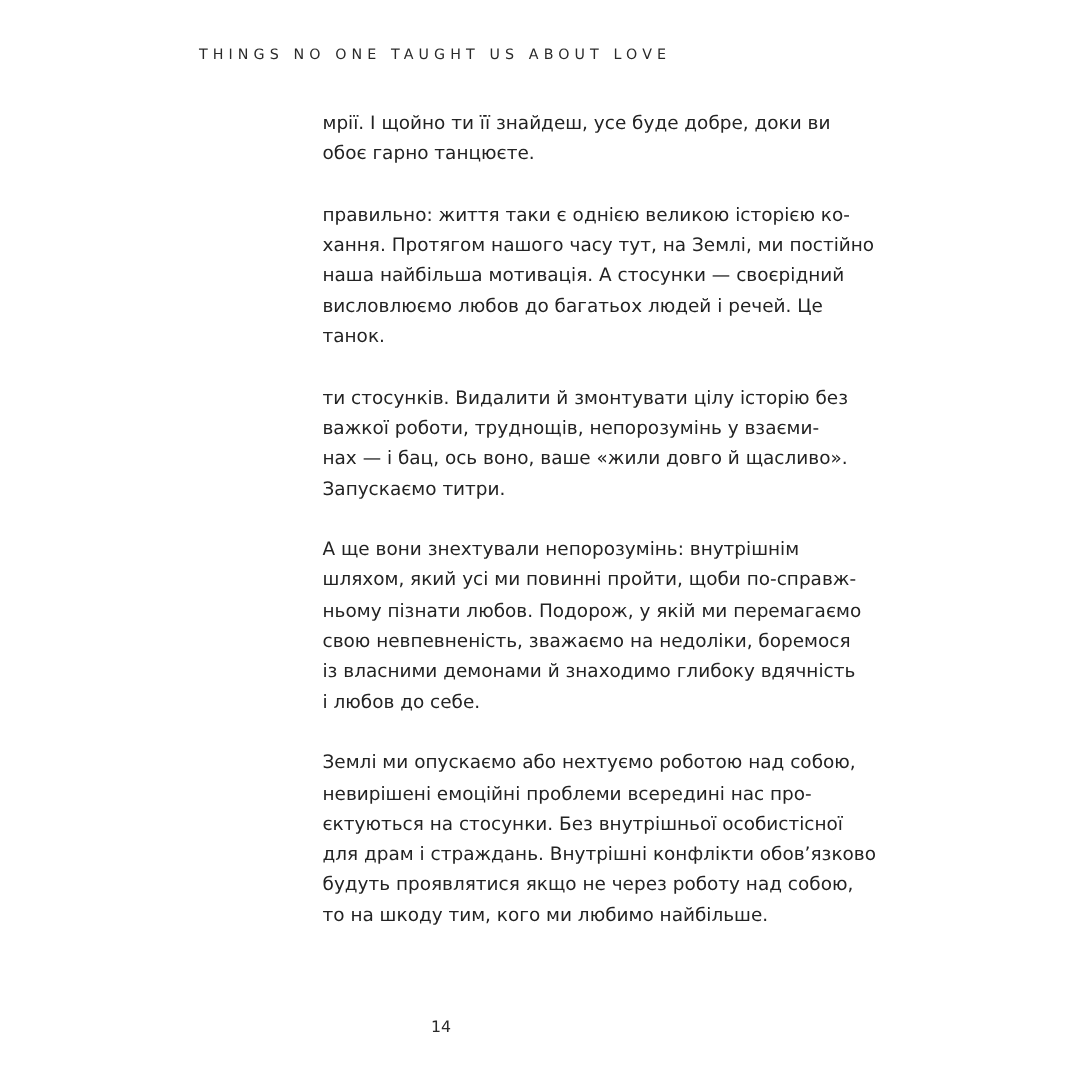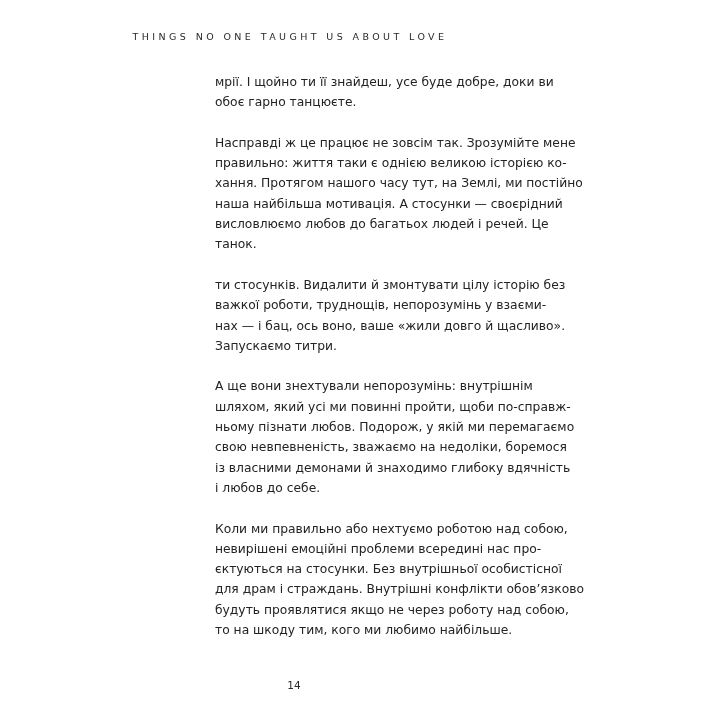--- a/index.html
+++ b/index.html
@@ -28,21 +28,20 @@
 
 <div class="page">
   <div class="running-head">THINGS NO ONE TAUGHT US ABOUT LOVE</div>
 
   <div class="body-text">
     <p>
       <span class="ln">мрії. І щойно ти її знайдеш, усе буде добре, доки ви</span>
       <span class="ln last">обоє гарно танцюєте.</span>
     </p>
     <p>
-      <span class="ln">Насправді ж це працює не зовсім так. Зрозумійте мене</span>
       <span class="ln">правильно: життя таки є однією великою історією ко-</span>
       <span class="ln">хання. Протягом нашого часу тут, на Землі, ми постійно</span>
       <span class="ln">наша найбільша мотивація. А стосунки — своєрідний</span>
       <span class="ln">висловлюємо любов до багатьох людей і речей. Це</span>
       <span class="ln last">танок.</span>
     </p>
     <p>
       <span class="ln">ти стосунків. Видалити й змонтувати цілу історію без</span>
       <span class="ln">важкої роботи, труднощів, непорозумінь у взаєми-</span>
       <span class="ln">нах — і бац, ось воно, ваше «жили довго й щасливо».</span>
@@ -50,21 +49,21 @@
     </p>
     <p>
       <span class="ln">А ще вони знехтували непорозумінь: внутрішнім</span>
       <span class="ln">шляхом, який усі ми повинні пройти, щоби по-справж-</span>
       <span class="ln">ньому пізнати любов. Подорож, у якій ми перемагаємо</span>
       <span class="ln">свою невпевненість, зважаємо на недоліки, боремося</span>
       <span class="ln">із власними демонами й знаходимо глибоку вдячність</span>
       <span class="ln last">і любов до себе.</span>
     </p>
     <p>
-      <span class="ln">Коли ми правильно або нехтуємо роботою над собою,</span>
+      <span class="ln">Землі ми опускаємо або нехтуємо роботою над собою,</span>
       <span class="ln">невирішені емоційні проблеми всередині нас про-</span>
       <span class="ln">єктуються на стосунки. Без внутрішньої особистісної</span>
       <span class="ln">для драм і страждань. Внутрішні конфлікти обов’язково</span>
       <span class="ln">будуть проявлятися якщо не через роботу над собою,</span>
       <span class="ln last">то на шкоду тим, кого ми любимо найбільше.</span>
     </p>
   </div>
 
   <div class="page-number">14</div>
 </div>

